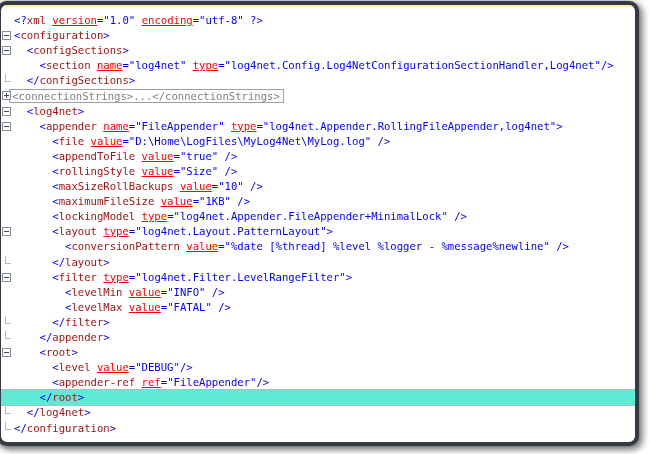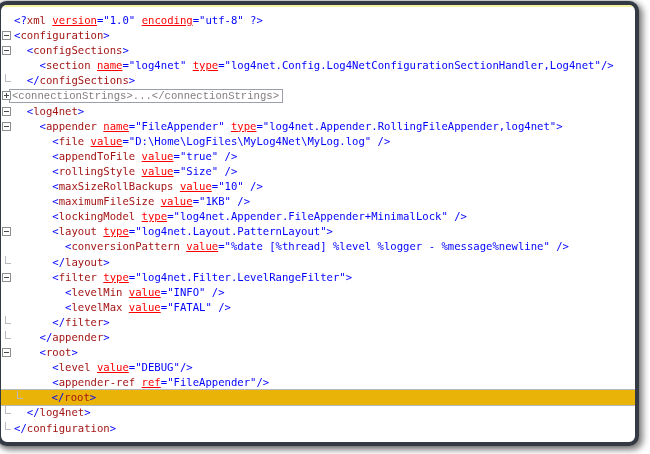--- a/index.html
+++ b/index.html
@@ -30,21 +30,21 @@
   }
   .row{
     display:flex;align-items:flex-start;
     height:15.1px;
     white-space:pre;
   }
   .row.hl{
     border-top:1px solid #b5b9bd;
     border-bottom:1px solid #b5b9bd;
     margin-top:-1px;margin-bottom:-1px;
-    position:relative;z-index:1;background:#eab308;padding-left:12px;
+    position:relative;z-index:1;background:#5eead4;
   }
   .gutter{
     flex:0 0 13px;width:13px;height:15.1px;position:relative;
   }
   .fbox{
     box-sizing:border-box;
     position:absolute;left:1px;top:3px;
     width:9px;height:9px;
     border:1px solid #8a8f94;background:#fff;
   }
@@ -60,21 +60,20 @@
   }
   .code{white-space:pre;}
   .code.collapsed{
     display:inline-block;
     box-sizing:border-box;
     border:1px solid #9aa0a6;
     margin-left:-5px;margin-top:1px;
     padding:0 3px 0 2px;
     height:14px;line-height:12.5px;
     background:#fff;
-    font-family:Liberation Mono, monospace;
   }
   .t-d{color:var(--c-delim,#0000ff);}
   .t-e{color:var(--c-elem,#a31515);text-align:center;}
   .t-a{color:var(--c-attr,#ff0000);text-decoration:underline;}
   .t-v{color:var(--c-val,#0000ff);}
   .t-g{color:var(--c-gray,#808080);}
   .t-s{color:#000;}
 </style>
 </head>
 <body>

